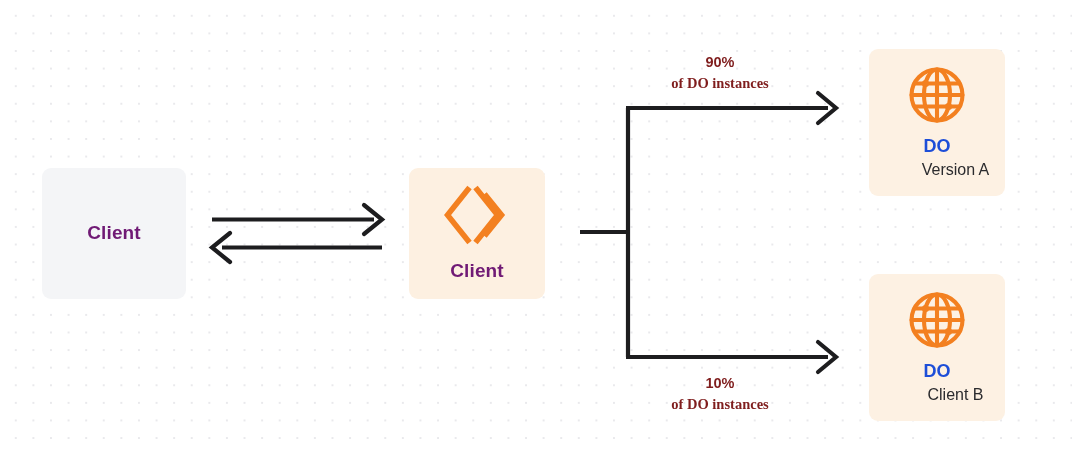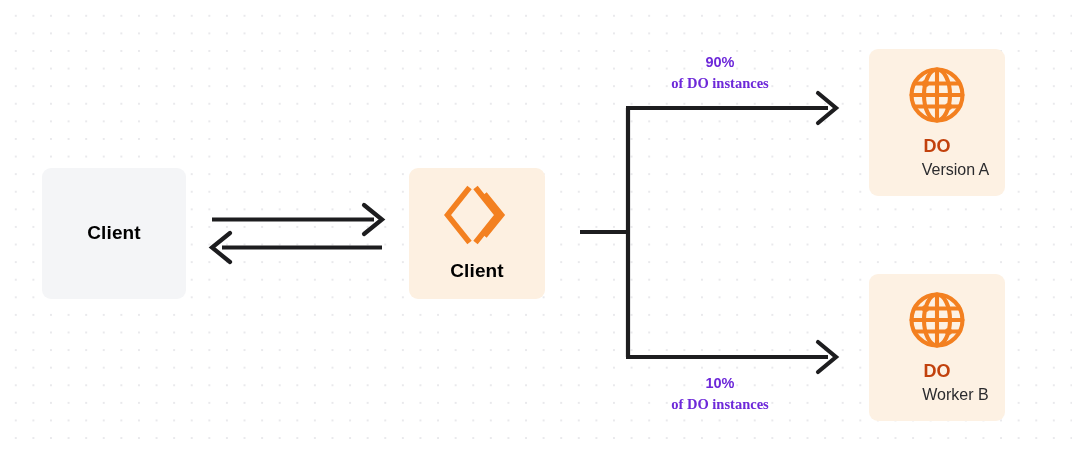--- a/index.html
+++ b/index.html
@@ -67,28 +67,28 @@
     left: 869px;
     top: 274px;
     width: 136px;
     height: 147px;
     background: #fdf1e3;
   }
 
   .node-title {
     font-size: 19px;
     font-weight: bold;
-    color: #000000;
+    color: #701a75;
     letter-spacing: 0.1px;
     line-height: 1.2;
   }
   .node-title-do {
     font-size: 18px;
     font-weight: bold;
-    color: #c2410c;
+    color: #1d4ed8;
     margin-top: 2px;
   }
   .node-subtitle {
     font-size: 16px;
     font-weight: 400;
     color: #2b2b2e;
     margin-top: 3px;
     line-height: 1.2;
     margin-left: 37px;
   }
@@ -110,21 +110,21 @@
     overflow: visible;
     pointer-events: none;
   }
 
   
   .edge-label {
     position: absolute;
     text-align: center;
     font-size: 14.5px;
     font-weight: bold;
-    color: #6d28d9;
+    color: #7f1d1d;
     line-height: 1.45;
     white-space: nowrap;
   }
   .edge-label-top {
     left: 620px;
     top: 52px;
     width: 200px;
   }
   .edge-label-bottom {
     left: 620px;
@@ -225,16 +225,16 @@
           <line x1="7.5" y1="18.5" x2="52.5" y2="18.5"></line>
           <line x1="4.6" y1="30" x2="55.4" y2="30"></line>
           <line x1="7.5" y1="41.5" x2="52.5" y2="41.5"></line>
           <ellipse cx="30" cy="30" rx="13" ry="25.5"></ellipse>
         </g>
         <circle cx="18.5" cy="18.5" r="3.6" fill="#f38020"></circle>
         <circle cx="41.5" cy="41.5" r="3.6" fill="#f38020"></circle>
       </svg>
     </span>
     <div class="node-title-do">DO</div>
-    <div class="node-subtitle">Worker B</div>
+    <div class="node-subtitle">Client B</div>
   </div>
 
 </div>
 
 </body></html>

